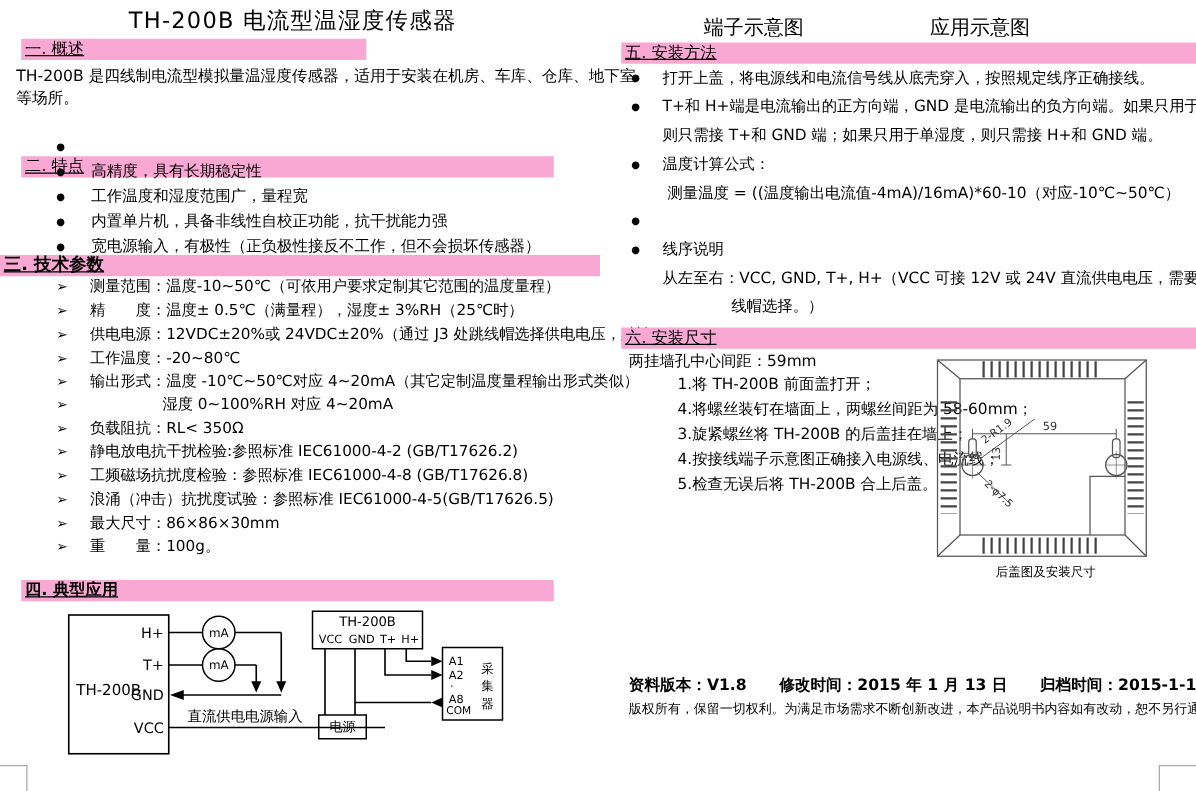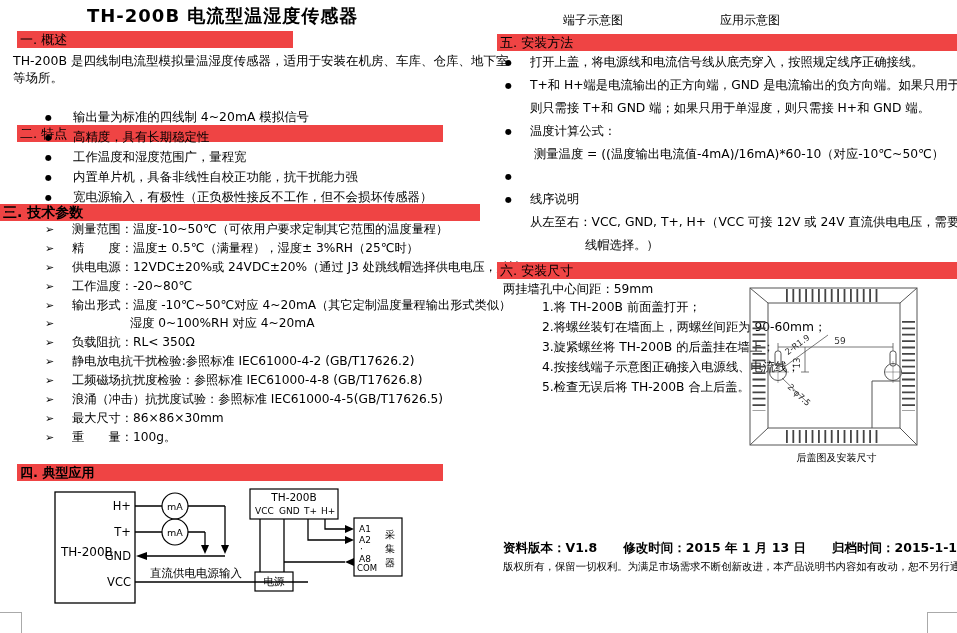--- a/index.html
+++ b/index.html
@@ -1,21 +1,21 @@
 <!DOCTYPE html>
 <html><head>
 <meta charset="utf-8">
 <style>
   html,body{margin:0;padding:0;}
   body{width:957px;height:633px;background:#fff;font-family:"DejaVu Sans",sans-serif;color:#000;position:relative;overflow:hidden;}
   .abs{position:absolute;white-space:nowrap;}
-  .bar{position:absolute;background:#ef4444;height:17px;line-height:17px;font-size:13px;padding-left:3px;white-space:nowrap;}
+  .bar{position:absolute;background:#f9a8d4;height:17px;line-height:17px;font-size:13px;padding-left:3px;white-space:nowrap;text-decoration:underline;}
   .bold{font-weight:bold;}
-  #title{left:87px;top:4px;font-size:18px;font-weight:700;letter-spacing:1px;}
-  .cap{font-size:12px;top:12px;}
+  #title{left:103px;top:4px;font-size:18px;font-weight:400;letter-spacing:1px;}
+  .cap{font-size:16px;top:12px;}
   .body-text{font-size:12.5px;line-height:17px;}
   
   .list{position:absolute;}
   .row{display:flex;align-items:center;white-space:nowrap;}
   .feat .row{height:20px;font-size:12.4px;}
   .feat .mk{width:28px;font-size:8px;flex:none;}
   .spec .row{height:18.9px;font-size:12.2px;}
   .spec .mk{width:27px;font-size:11px;flex:none;}
   .ind1{padding-left:34px;}
   .ind2{padding-left:58px;}
@@ -34,35 +34,34 @@
   #crop-br{left:927px;top:612px;width:29px;height:20px;border-top:1px solid #aaa;border-left:1px solid #aaa;}
 </style>
 </head>
 <body>
 
 <div>
 
   <div class="abs" id="title">TH-200B 电流型温湿度传感器</div>
 
   <div class="abs cap" style="left:563px;">端子示意图</div>
-  <div class="abs cap" style="left:720px;">应用示意图</div>
+  <div class="abs cap" style="left:744px;">应用示意图</div>
 
   <div class="bar" style="left:17px;top:31px;width:273px;">一. 概述</div>
 
   <div class="abs body-text" style="left:13px;top:52px;">
     <div>TH-200B 是四线制电流型模拟量温湿度传感器，适用于安装在机房、车库、仓库、地下室</div>
     <div>等场所。</div>
   </div>
 
   <div class="bar" style="left:17px;top:93px;width:423px;margin-top:32px;">二. 特点</div>
 
   <div class="list feat" style="left:45px;top:107px;">
     <div class="row">
         <span class="mk">●</span>
-        <span>输出量为标准的四线制 4~20mA 模拟信号</span>
       </div>
     <div class="row">
         <span class="mk">●</span>
         <span>高精度，具有长期稳定性</span>
       </div>
     <div class="row">
         <span class="mk">●</span>
         <span>工作温度和湿度范围广，量程宽</span>
       </div>
     <div class="row">
@@ -231,21 +230,21 @@
         <span class="sub2">线帽选择。）</span>
       </div>
   </div>
 
   <div class="bar" style="left:497px;top:262px;width:460px;">六. 安装尺寸</div>
 
   <div class="abs" style="left:503px;top:281px;font-size:12.3px;">两挂墙孔中心间距：59mm</div>
 
   <div class="list steps" style="left:512px;top:298px;margin-left:30px;">
     <div class="row">1.将 TH-200B 前面盖打开；</div>
-    <div class="row">2.将螺丝装钉在墙面上，两螺丝间距为 90-60mm；</div>
+    <div class="row">4.将螺丝装钉在墙面上，两螺丝间距为 58-60mm；</div>
     <div class="row">3.旋紧螺丝将 TH-200B 的后盖挂在墙上；</div>
     <div class="row">4.按接线端子示意图正确接入电源线、电流线；</div>
     <div class="row">5.检查无误后将 TH-200B 合上后盖。</div>
   </div>
 
   <svg class="abs" style="left:748px;top:281px;" width="177" height="170" viewBox="0 0 177 170">
     <g stroke="#555" stroke-width="1" fill="none">
       <rect x="2" y="7" width="167" height="157"></rect>
       <rect x="20" y="22" width="132" height="125"></rect>
       <path d="M2,7 L20,22 M169,7 L152,22 M169,164 L152,147 M2,164 L20,147"></path>

